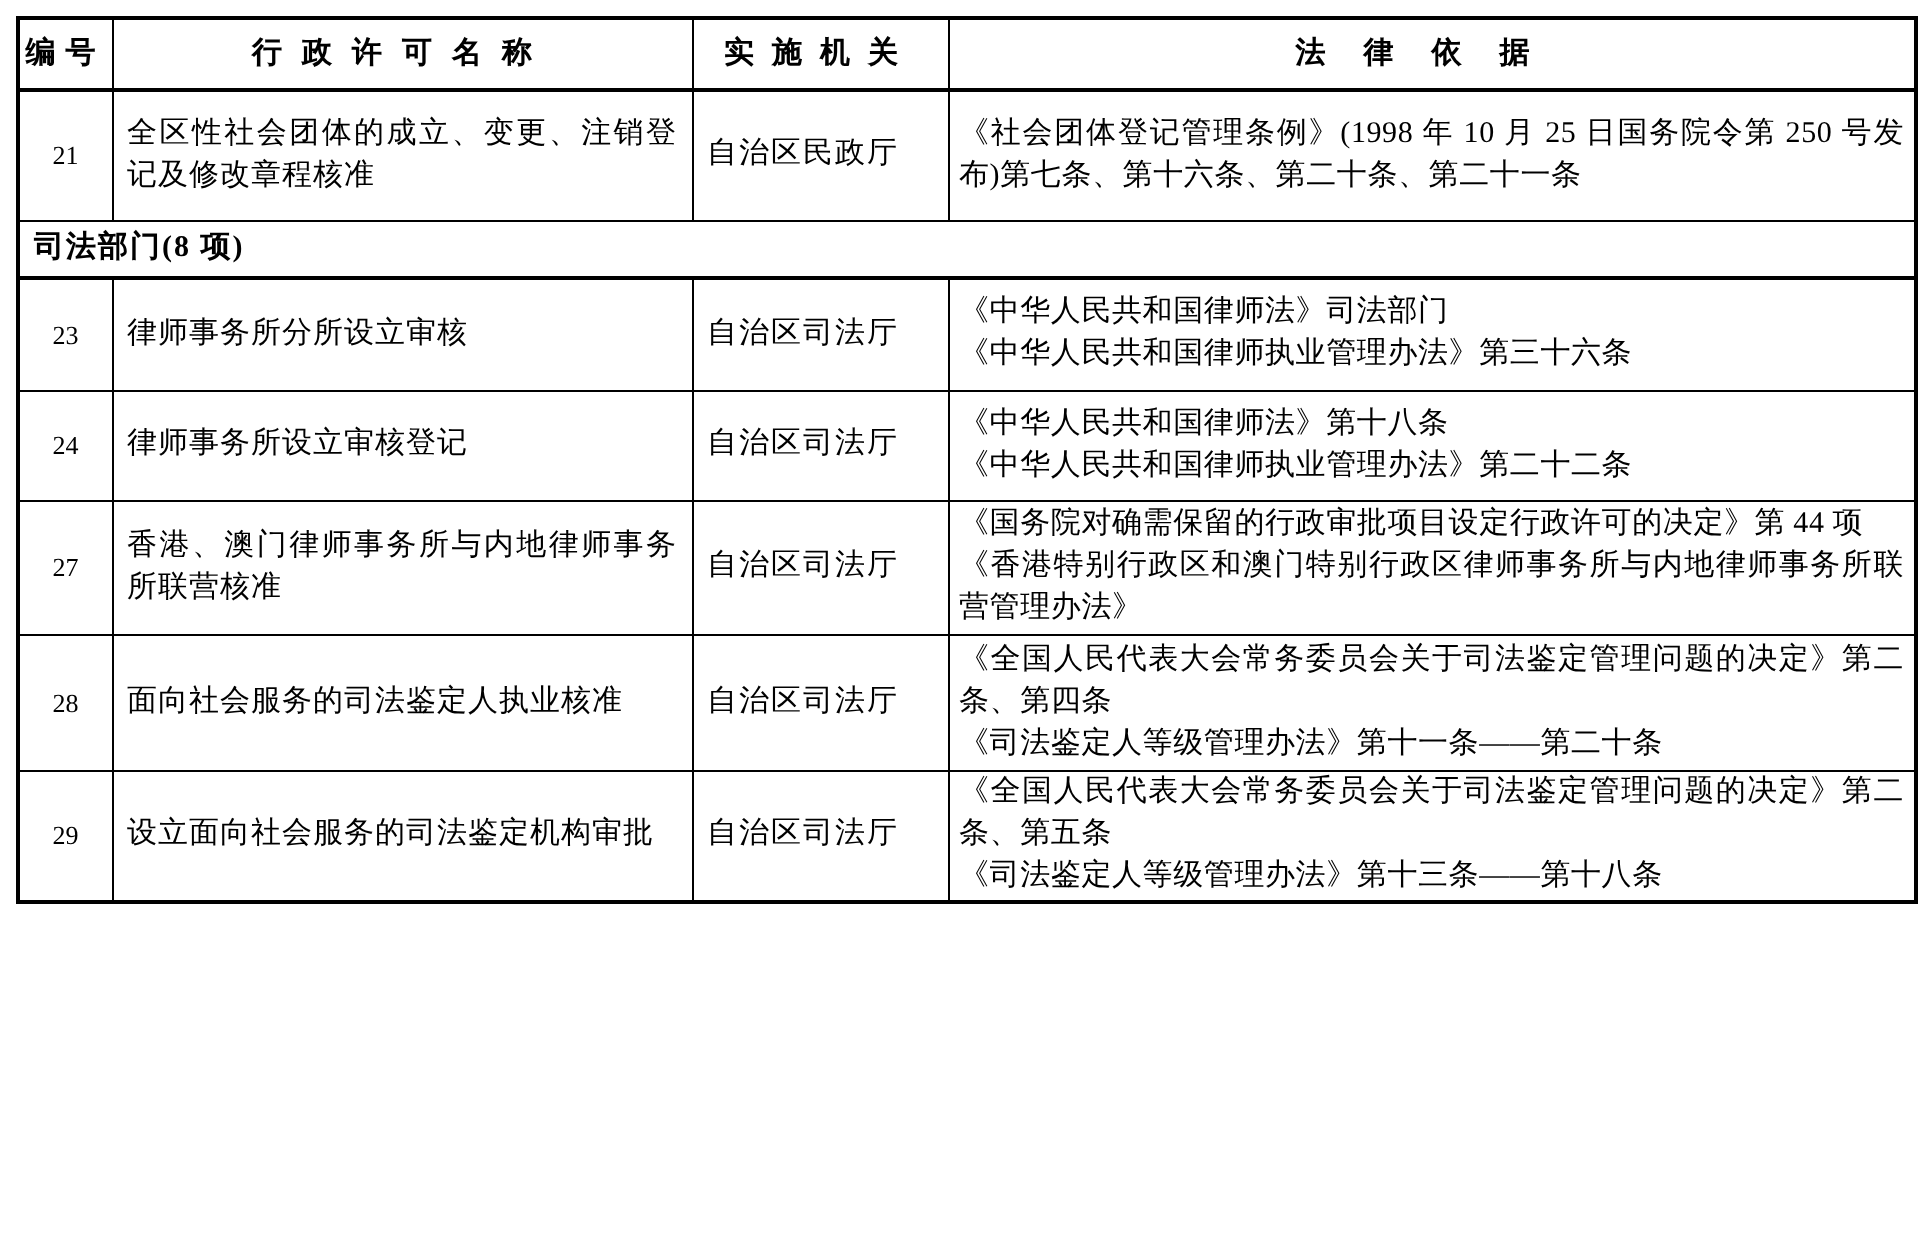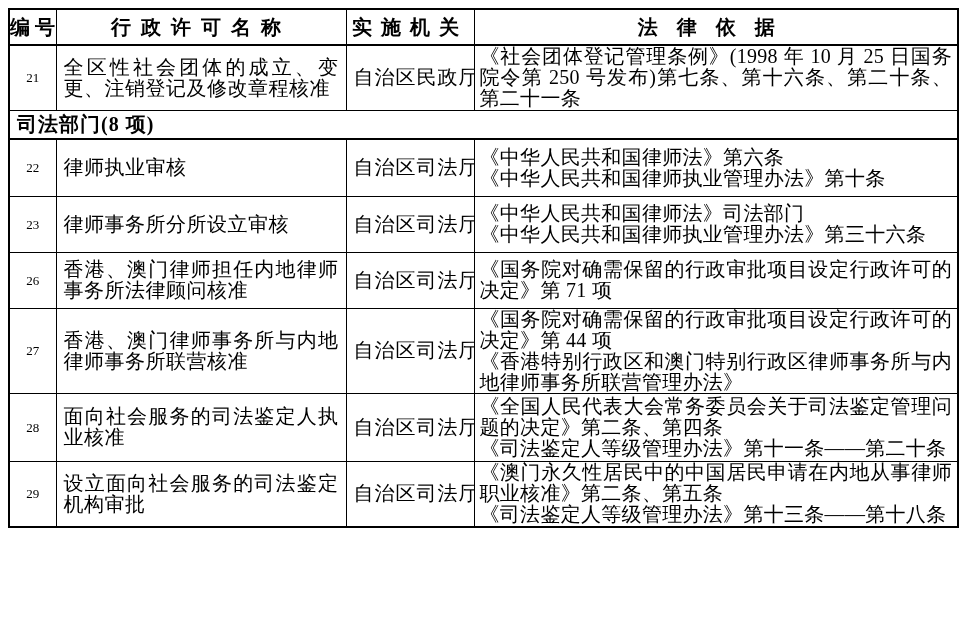--- a/index.html
+++ b/index.html
@@ -22,21 +22,21 @@
     border-collapse: collapse;
     table-layout: fixed;
     width: 949px;
     border: 2px solid #000000;
   }
   .license-table th,
   .license-table td {
     border: 1px solid #000000;
     vertical-align: middle;
     padding: 2px 6px;
-    font-size: 20px;
+    font-size: 15px;
     line-height: 21px;
     overflow: hidden;
   }
   .license-table thead th {
     border-bottom: 2px solid #000000;
     font-weight: bold;
     text-align: center;
     height: 30px;
     padding: 2px 0;
     white-space: nowrap;
@@ -99,44 +99,36 @@
           <td class="cell-no">21</td>
           <td class="cell-name">全区性社会团体的成立、变更、注销登记及修改章程核准</td>
           <td class="cell-agency">自治区民政厅</td>
           <td class="cell-legal">
             <div class="law-line">《社会团体登记管理条例》(1998 年 10 月 25 日国务院令第 250 号发布)第七条、第十六条、第二十条、第二十一条</div>
           </td>
         </tr>
         <tr style="height: 29px;">
           <td colspan="4" class="section-cell">司法部门(8 项)</td>
         </tr>
-        <tr style="height: 57px;">
-          <td class="cell-no">22</td>
-          <td class="cell-name">律师执业审核</td>
-          <td class="cell-agency">自治区司法厅</td>
-          <td class="cell-legal">
-            <div class="law-line">《中华人民共和国律师法》第六条</div>
-            <div class="law-line">《中华人民共和国律师执业管理办法》第十条</div>
-          </td>
-        </tr>
         <tr style="height: 56px;">
           <td class="cell-no">23</td>
           <td class="cell-name">律师事务所分所设立审核</td>
           <td class="cell-agency">自治区司法厅</td>
           <td class="cell-legal">
             <div class="law-line">《中华人民共和国律师法》司法部门</div>
             <div class="law-line">《中华人民共和国律师执业管理办法》第三十六条</div>
           </td>
         </tr>
-        <tr style="height: 56px;">
-          <td class="cell-no">26</td>
-          <td class="cell-name">香港、澳门律师担任内地律师事务所法律顾问核准</td>
+        <tr style="height: 55px;">
+          <td class="cell-no">24</td>
+          <td class="cell-name">律师事务所设立审核登记</td>
           <td class="cell-agency">自治区司法厅</td>
           <td class="cell-legal">
-            <div class="law-line">《国务院对确需保留的行政审批项目设定行政许可的决定》第 71 项</div>
+            <div class="law-line">《中华人民共和国律师法》第十八条</div>
+            <div class="law-line">《中华人民共和国律师执业管理办法》第二十二条</div>
           </td>
         </tr>
         <tr style="height: 67px;">
           <td class="cell-no">27</td>
           <td class="cell-name">香港、澳门律师事务所与内地律师事务所联营核准</td>
           <td class="cell-agency">自治区司法厅</td>
           <td class="cell-legal">
             <div class="law-line">《国务院对确需保留的行政审批项目设定行政许可的决定》第 44 项</div>
             <div class="law-line">《香港特别行政区和澳门特别行政区律师事务所与内地律师事务所联营管理办法》</div>
           </td>
@@ -148,19 +140,19 @@
           <td class="cell-legal">
             <div class="law-line">《全国人民代表大会常务委员会关于司法鉴定管理问题的决定》第二条、第四条</div>
             <div class="law-line">《司法鉴定人等级管理办法》第十一条——第二十条</div>
           </td>
         </tr>
         <tr style="height: 66px;">
           <td class="cell-no">29</td>
           <td class="cell-name">设立面向社会服务的司法鉴定机构审批</td>
           <td class="cell-agency">自治区司法厅</td>
           <td class="cell-legal">
-            <div class="law-line">《澳门永久性居民中的中国居民申请在内地从事律师职业核准》第二条、第五条</div>
+            <div class="law-line">《全国人民代表大会常务委员会关于司法鉴定管理问题的决定》第二条、第五条</div>
             <div class="law-line">《司法鉴定人等级管理办法》第十三条——第十八条</div>
           </td>
         </tr>
       </tbody>
   </table>
 </div>
 
 </body></html>

